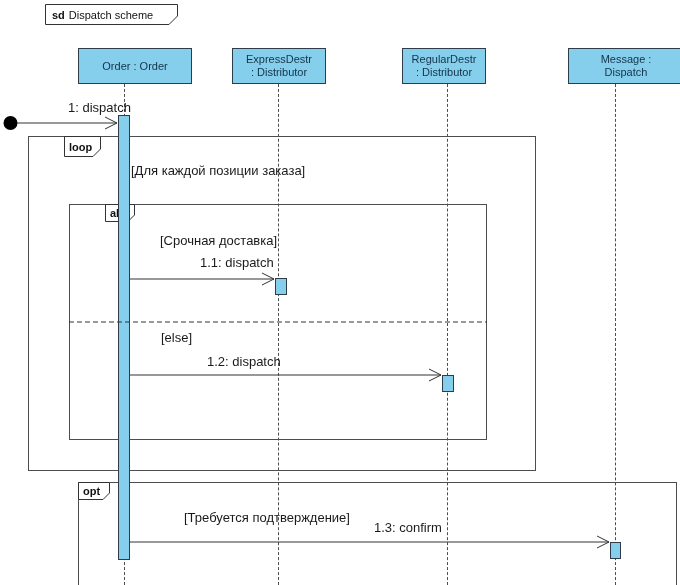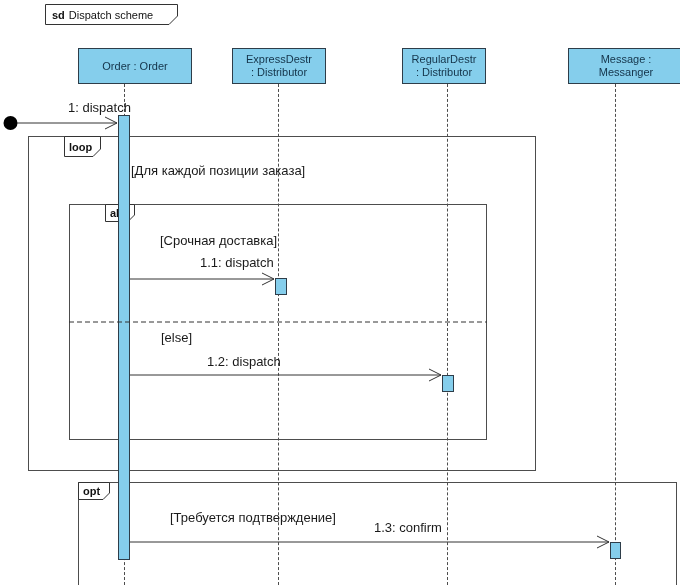--- a/index.html
+++ b/index.html
@@ -84,21 +84,21 @@
 <div class="head" style="left:232px;width:94px;">
   <span>ExpressDestr</span>
     <span>: Distributor</span>
 </div>
 <div class="head" style="left:402px;width:84px;">
   <span>RegularDestr</span>
     <span>: Distributor</span>
 </div>
 <div class="head" style="left:568px;width:116px;">
   <span>Message :</span>
-    <span>Messanger</span>
+    <span>Dispatch</span>
 </div>
 
 <div class="frame" style="left:28px;top:136px;width:508px;height:335px;"></div>
 <div class="frame" style="left:69px;top:204px;width:418px;height:236px;"></div>
 <div class="frame" style="left:78px;top:482px;width:599px;height:110px;"></div>
 
 <div class="op" style="left:28px;top:136px;margin-left:36px;">
   <svg width="38" height="21">
     <polygon points="0.5,0.5 36.5,0.5 36.5,13 29,20.5 0.5,20.5" fill="#ffffff" stroke="#333333" stroke-width="1"></polygon>
     <text x="5" y="15">loop</text>
@@ -113,21 +113,21 @@
 <div class="op" style="left:78px;top:482px;">
   <svg width="33" height="18">
     <polygon points="0.5,0.5 31.5,0.5 31.5,11 25,17.5 0.5,17.5" fill="#ffffff" stroke="#333333" stroke-width="1"></polygon>
     <text x="5" y="13">opt</text>
   </svg>
 </div>
 
 <div class="lbl" style="left:83px;top:165px;text-align:right;">[Для каждой позиции заказа]</div>
 <div class="lbl" style="left:112px;top:235px;">[Срочная доставка]</div>
 <div class="lbl" style="left:113px;top:332px;">[else]</div>
-<div class="lbl" style="left:122px;top:512px;">[Требуется подтверждение]</div>
+<div class="lbl" style="left:136px;top:512px;">[Требуется подтверждение]</div>
 
 <div class="act" style="left:118px;top:115px;width:12px;height:445px;"></div>
 <div class="act" style="left:275px;top:278px;width:12px;height:17px;"></div>
 <div class="act" style="left:442px;top:375px;width:12px;height:17px;"></div>
 <div class="act" style="left:610px;top:542px;width:11px;height:17px;"></div>
 
 <svg id="wires" width="680" height="585">
   <circle cx="10.5" cy="123" r="7" fill="#000000"></circle>
   <line x1="17" y1="123" x2="117" y2="123"></line>
   <polyline points="105,117 117,123 105,129"></polyline>

